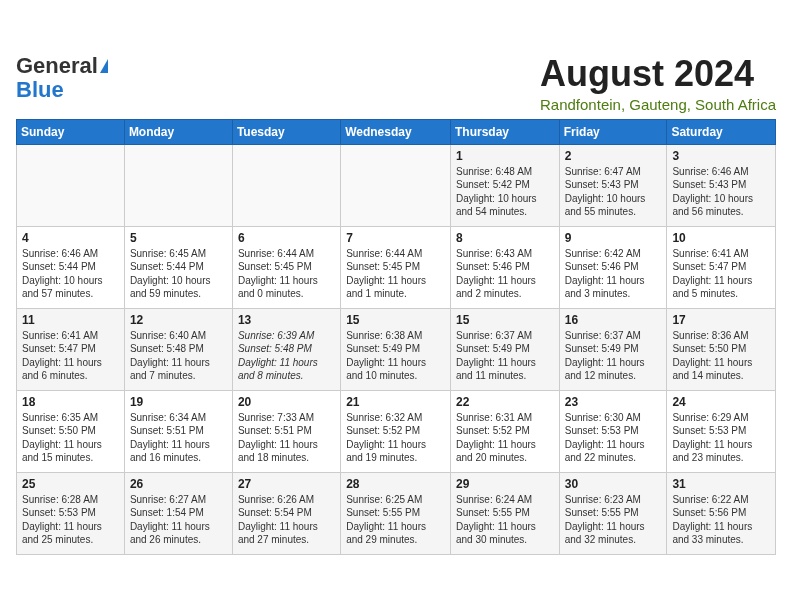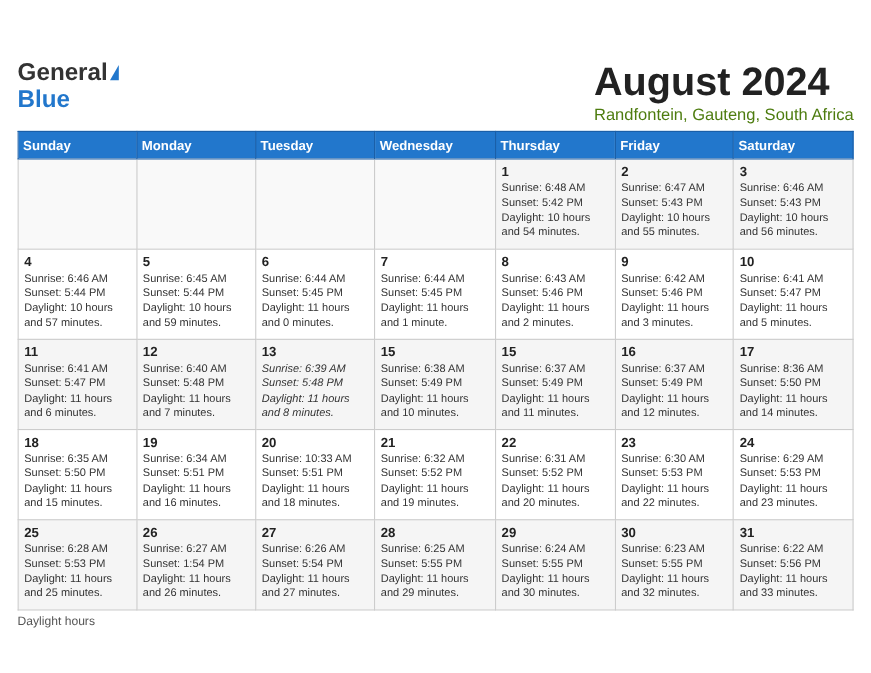--- a/index.html
+++ b/index.html
@@ -288,21 +288,21 @@
           </td>
           <td>
             <span class="day-number">19</span>
             <div class="day-info" style="white-space: pre-line;">Sunrise: 6:34 AM
 Sunset: 5:51 PM
 Daylight: 11 hours
 and 16 minutes.</div>
           </td>
           <td>
             <span class="day-number">20</span>
-            <div class="day-info" style="white-space: pre-line;">Sunrise: 10:33 AM
+            <div class="day-info" style="white-space: pre-line;">Sunrise: 7:33 AM
 Sunset: 5:51 PM
 Daylight: 11 hours
 and 18 minutes.</div>
           </td>
           <td>
             <span class="day-number">21</span>
             <div class="day-info" style="white-space: pre-line;">Sunrise: 6:32 AM
 Sunset: 5:52 PM
 Daylight: 11 hours
 and 19 minutes.</div>
@@ -376,14 +376,13 @@
             <span class="day-number">31</span>
             <div class="day-info" style="white-space: pre-line;">Sunrise: 6:22 AM
 Sunset: 5:56 PM
 Daylight: 11 hours
 and 33 minutes.</div>
           </td>
         </tr>
       </tbody>
   </table>
 
-  <div class="footer-note">Daylight hours</div>
 </div>
 
 </body></html>

